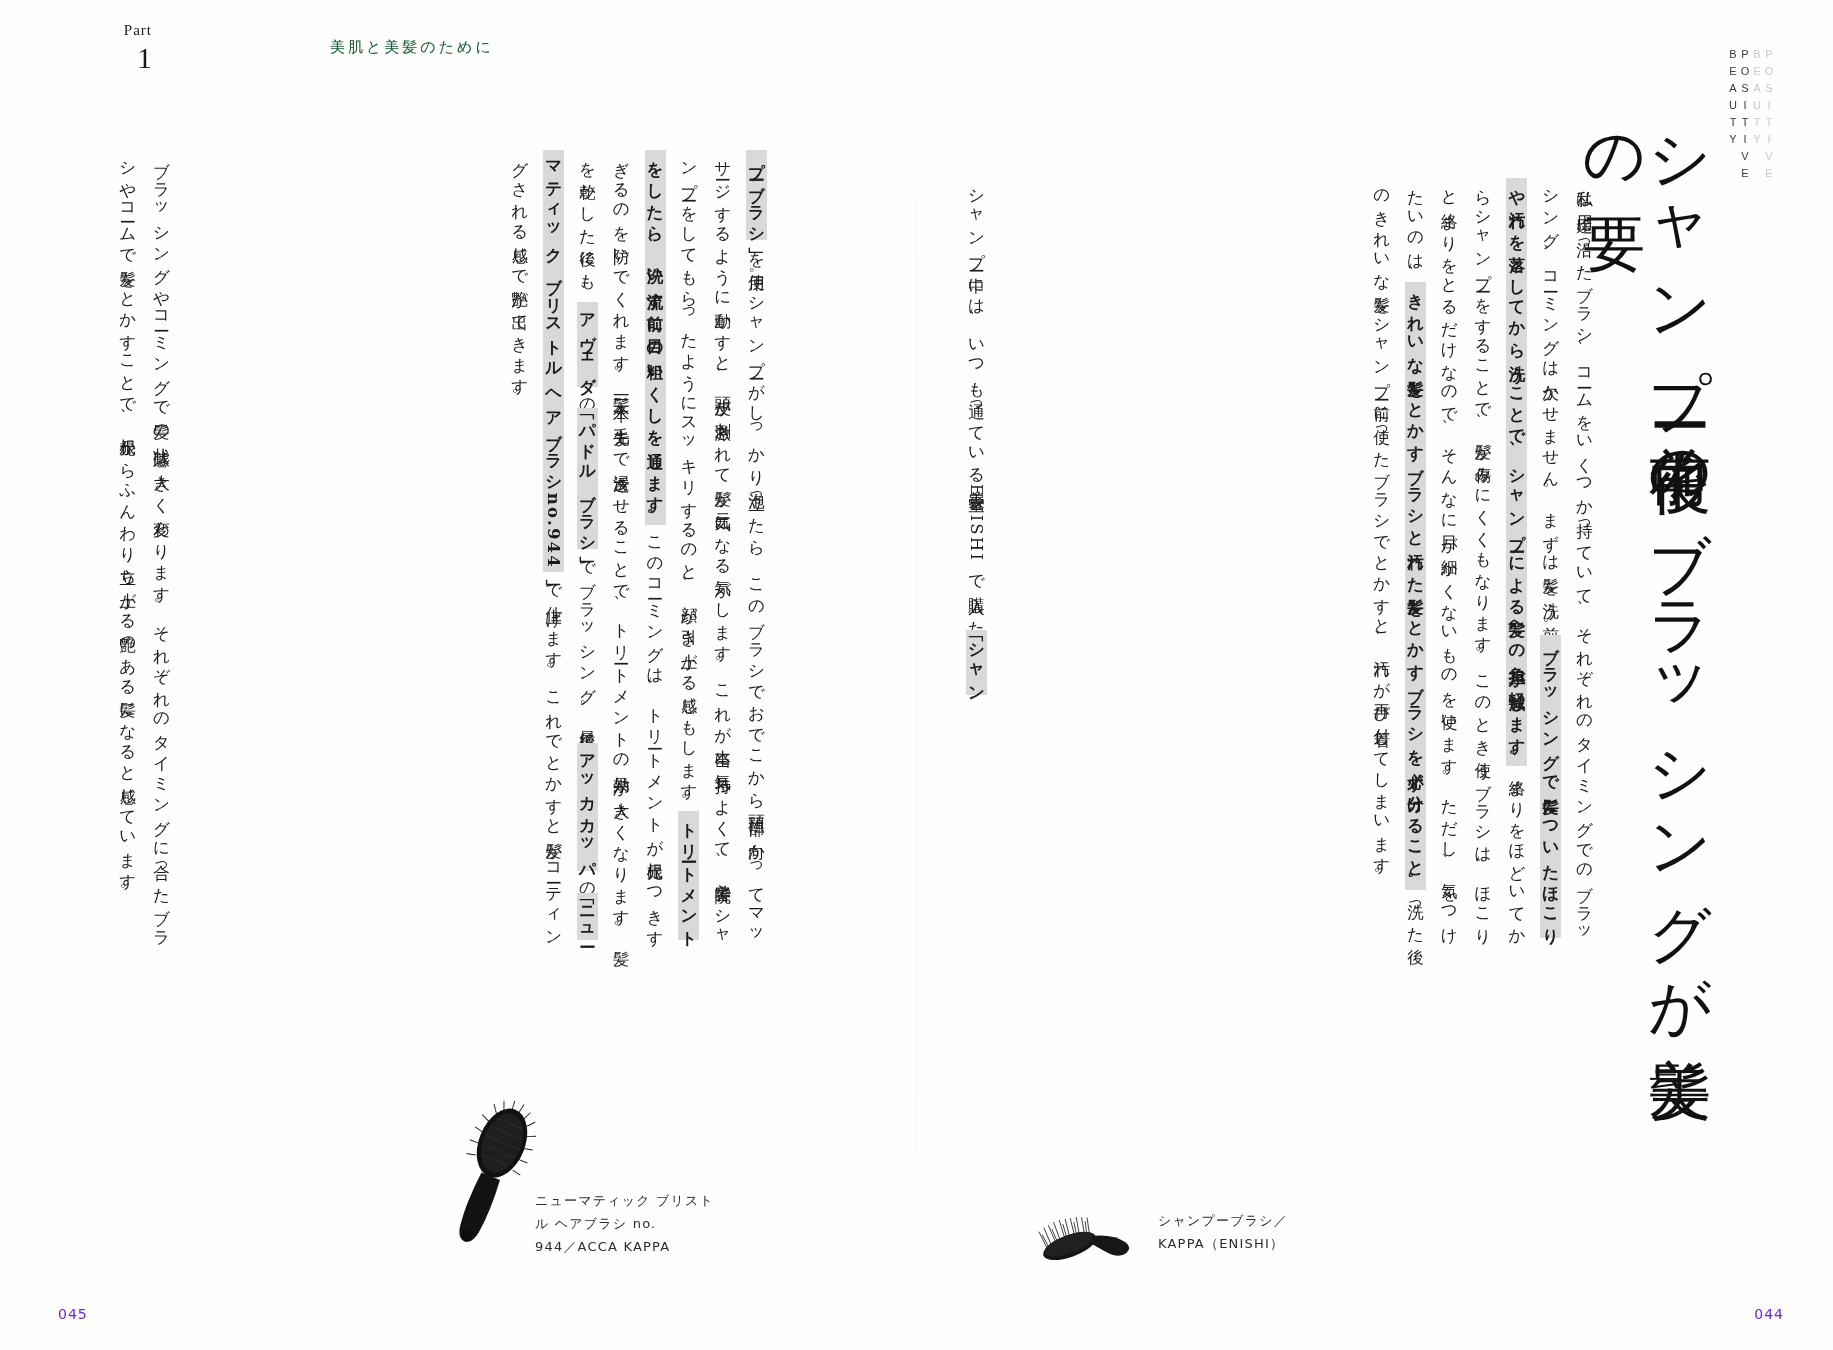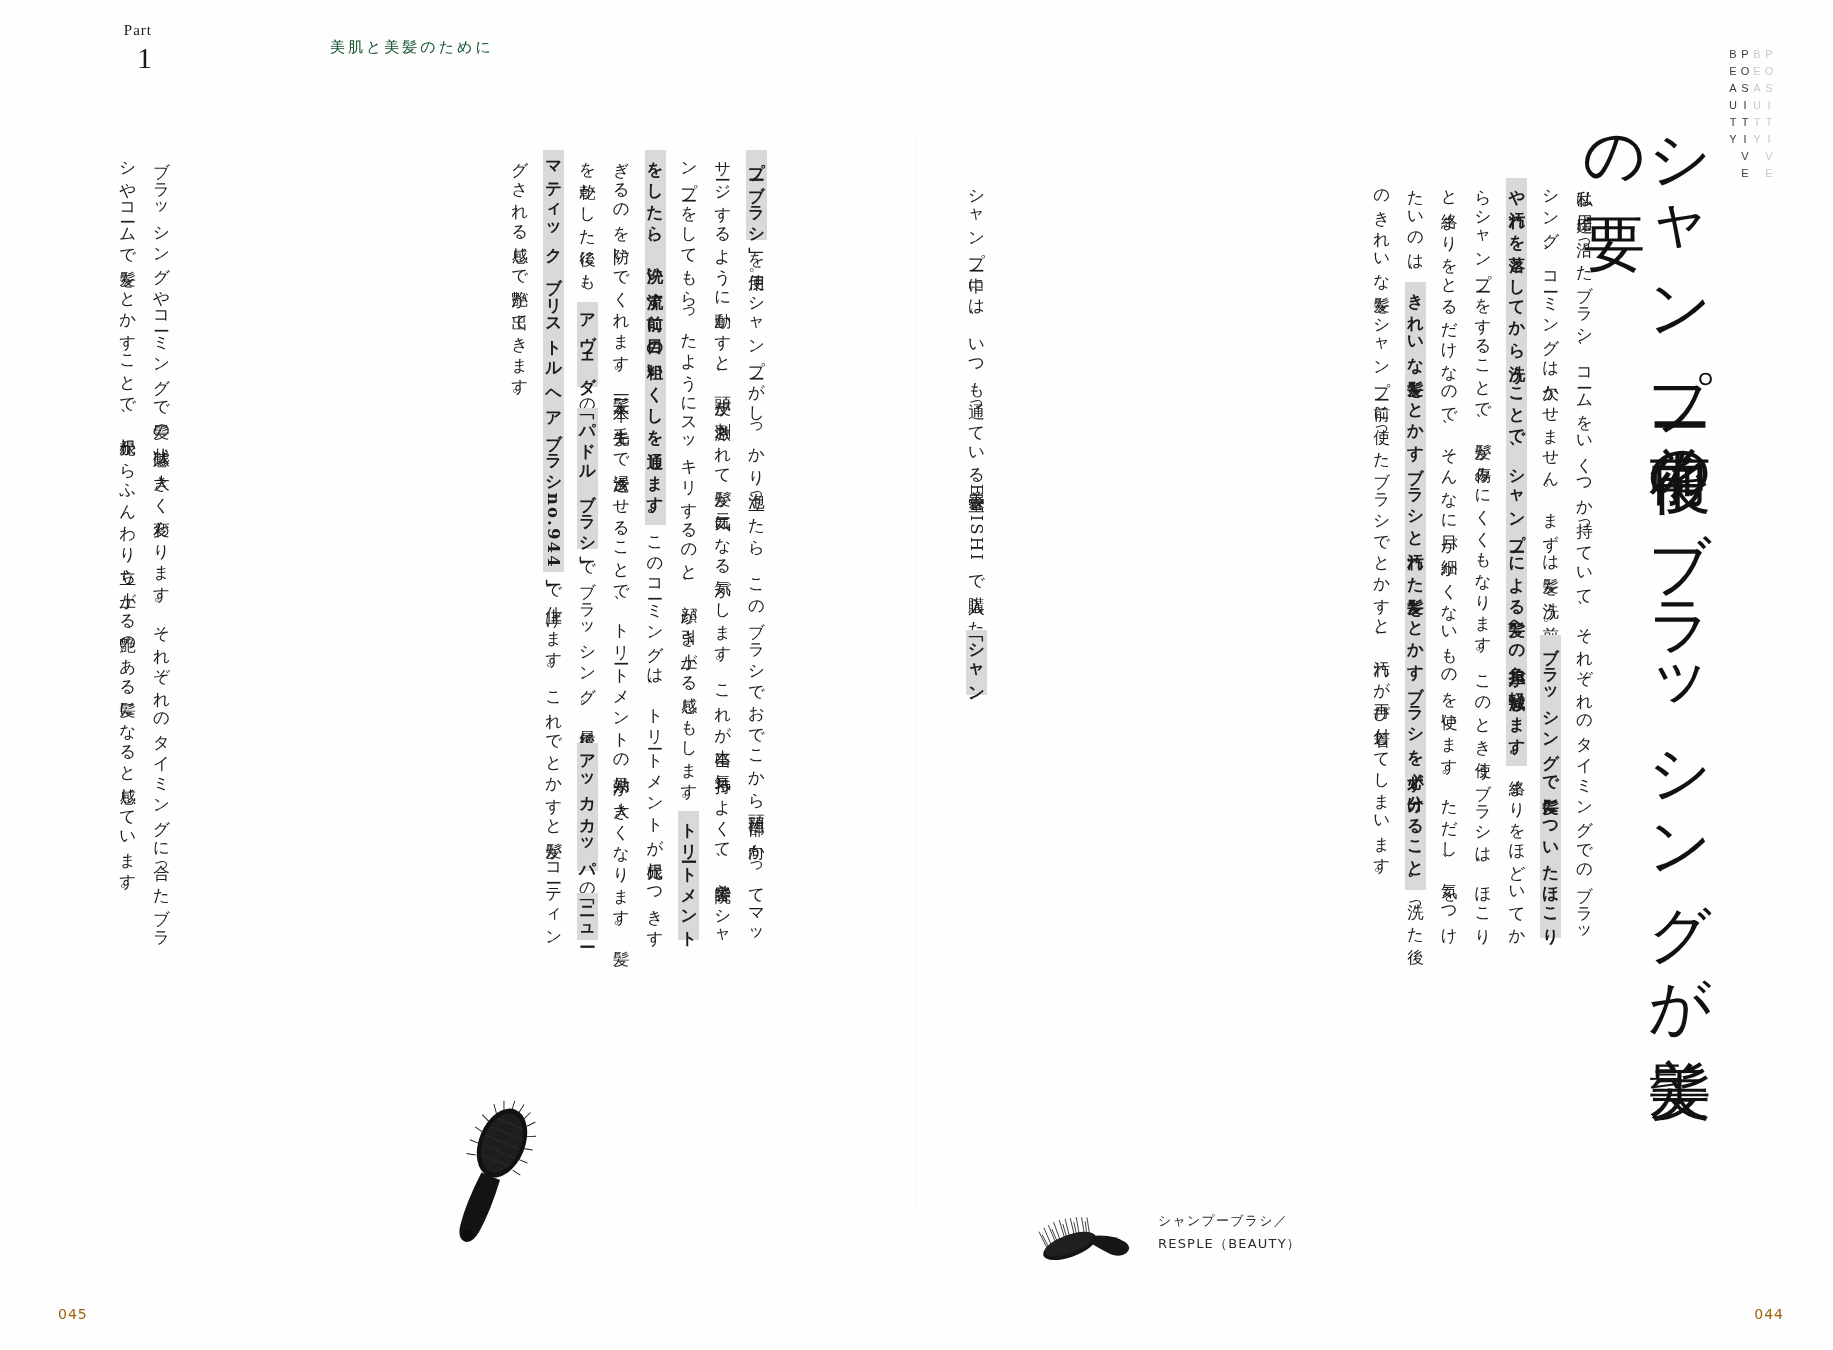--- a/index.html
+++ b/index.html
@@ -130,21 +130,21 @@
   #brush-shampoo { left: 1020px; top: 1195px; }
   #brush-acca    { left: 440px;  top: 1090px; }
 
   
   .folio {
     position: absolute;
     bottom: 28px;
     font-family: "DejaVu Sans", sans-serif;
     font-size: 14px;
     letter-spacing: 1px;
-    color: #a16207;
+    color: #6d28d9;
   }
   #folio-left { left: 58px; }
   #folio-right { right: 49px; }
 
   .gutter {
     position: absolute;
     left: 916px;
     top: 0;
     bottom: 0;
     width: 1px;
@@ -201,21 +201,21 @@
 
         <ellipse cx="52" cy="46" rx="28" ry="11" fill="#141414"></ellipse>
         <ellipse cx="52" cy="44" rx="26" ry="9" fill="#202020"></ellipse>
 
         <path d="M76 44 q22 6 30 18 q4 7 -3 10 q-9 3 -18 -7 q-8 -9 -12 -14 z" fill="#161616"></path>
       </g>
     </svg>
   </div>
 
   <div class="caption" id="cap-shampoo" style="white-space:pre-line;">シャンプーブラシ／
-RESPLE（BEAUTY）</div>
+KAPPA（ENISHI）</div>
 
   <div class="brush" id="brush-acca">
     <svg width="120" height="180" viewBox="0 0 120 180">
       <g transform="rotate(22 60 90)">
 
         <g stroke="#1d1d1d" stroke-width="0.9">
           <line x1="32" y1="30" x2="26" y2="22"></line>
             <line x1="38" y1="25" x2="34" y2="15"></line>
           <line x1="45" y1="22" x2="44" y2="11"></line>
             <line x1="52" y1="22" x2="54" y2="11"></line>
@@ -241,17 +241,19 @@
             <line x1="31" y1="64" x2="65" y2="64"></line>
           <line x1="34" y1="74" x2="62" y2="74"></line>
         </g>
 
         <path d="M40 90 q-3 34 0 56 q2 14 10 14 q8 0 10 -14 q3 -22 0 -56 z" fill="#131313"></path>
         <path d="M44 150 q6 -4 12 0 q-1 10 -6 10 q-5 0 -6 -10 z" fill="#0c0c0c"></path>
       </g>
     </svg>
   </div>
 
+  <div class="caption" id="cap-acca" style="white-space:pre-line;">ニューマティック ブリストル ヘアブラシ no.
+944／ACCA KAPPA</div>
 
   <div class="folio" id="folio-left">045</div>
   <div class="folio" id="folio-right">044</div>
 
 </div>
 
 </body></html>

